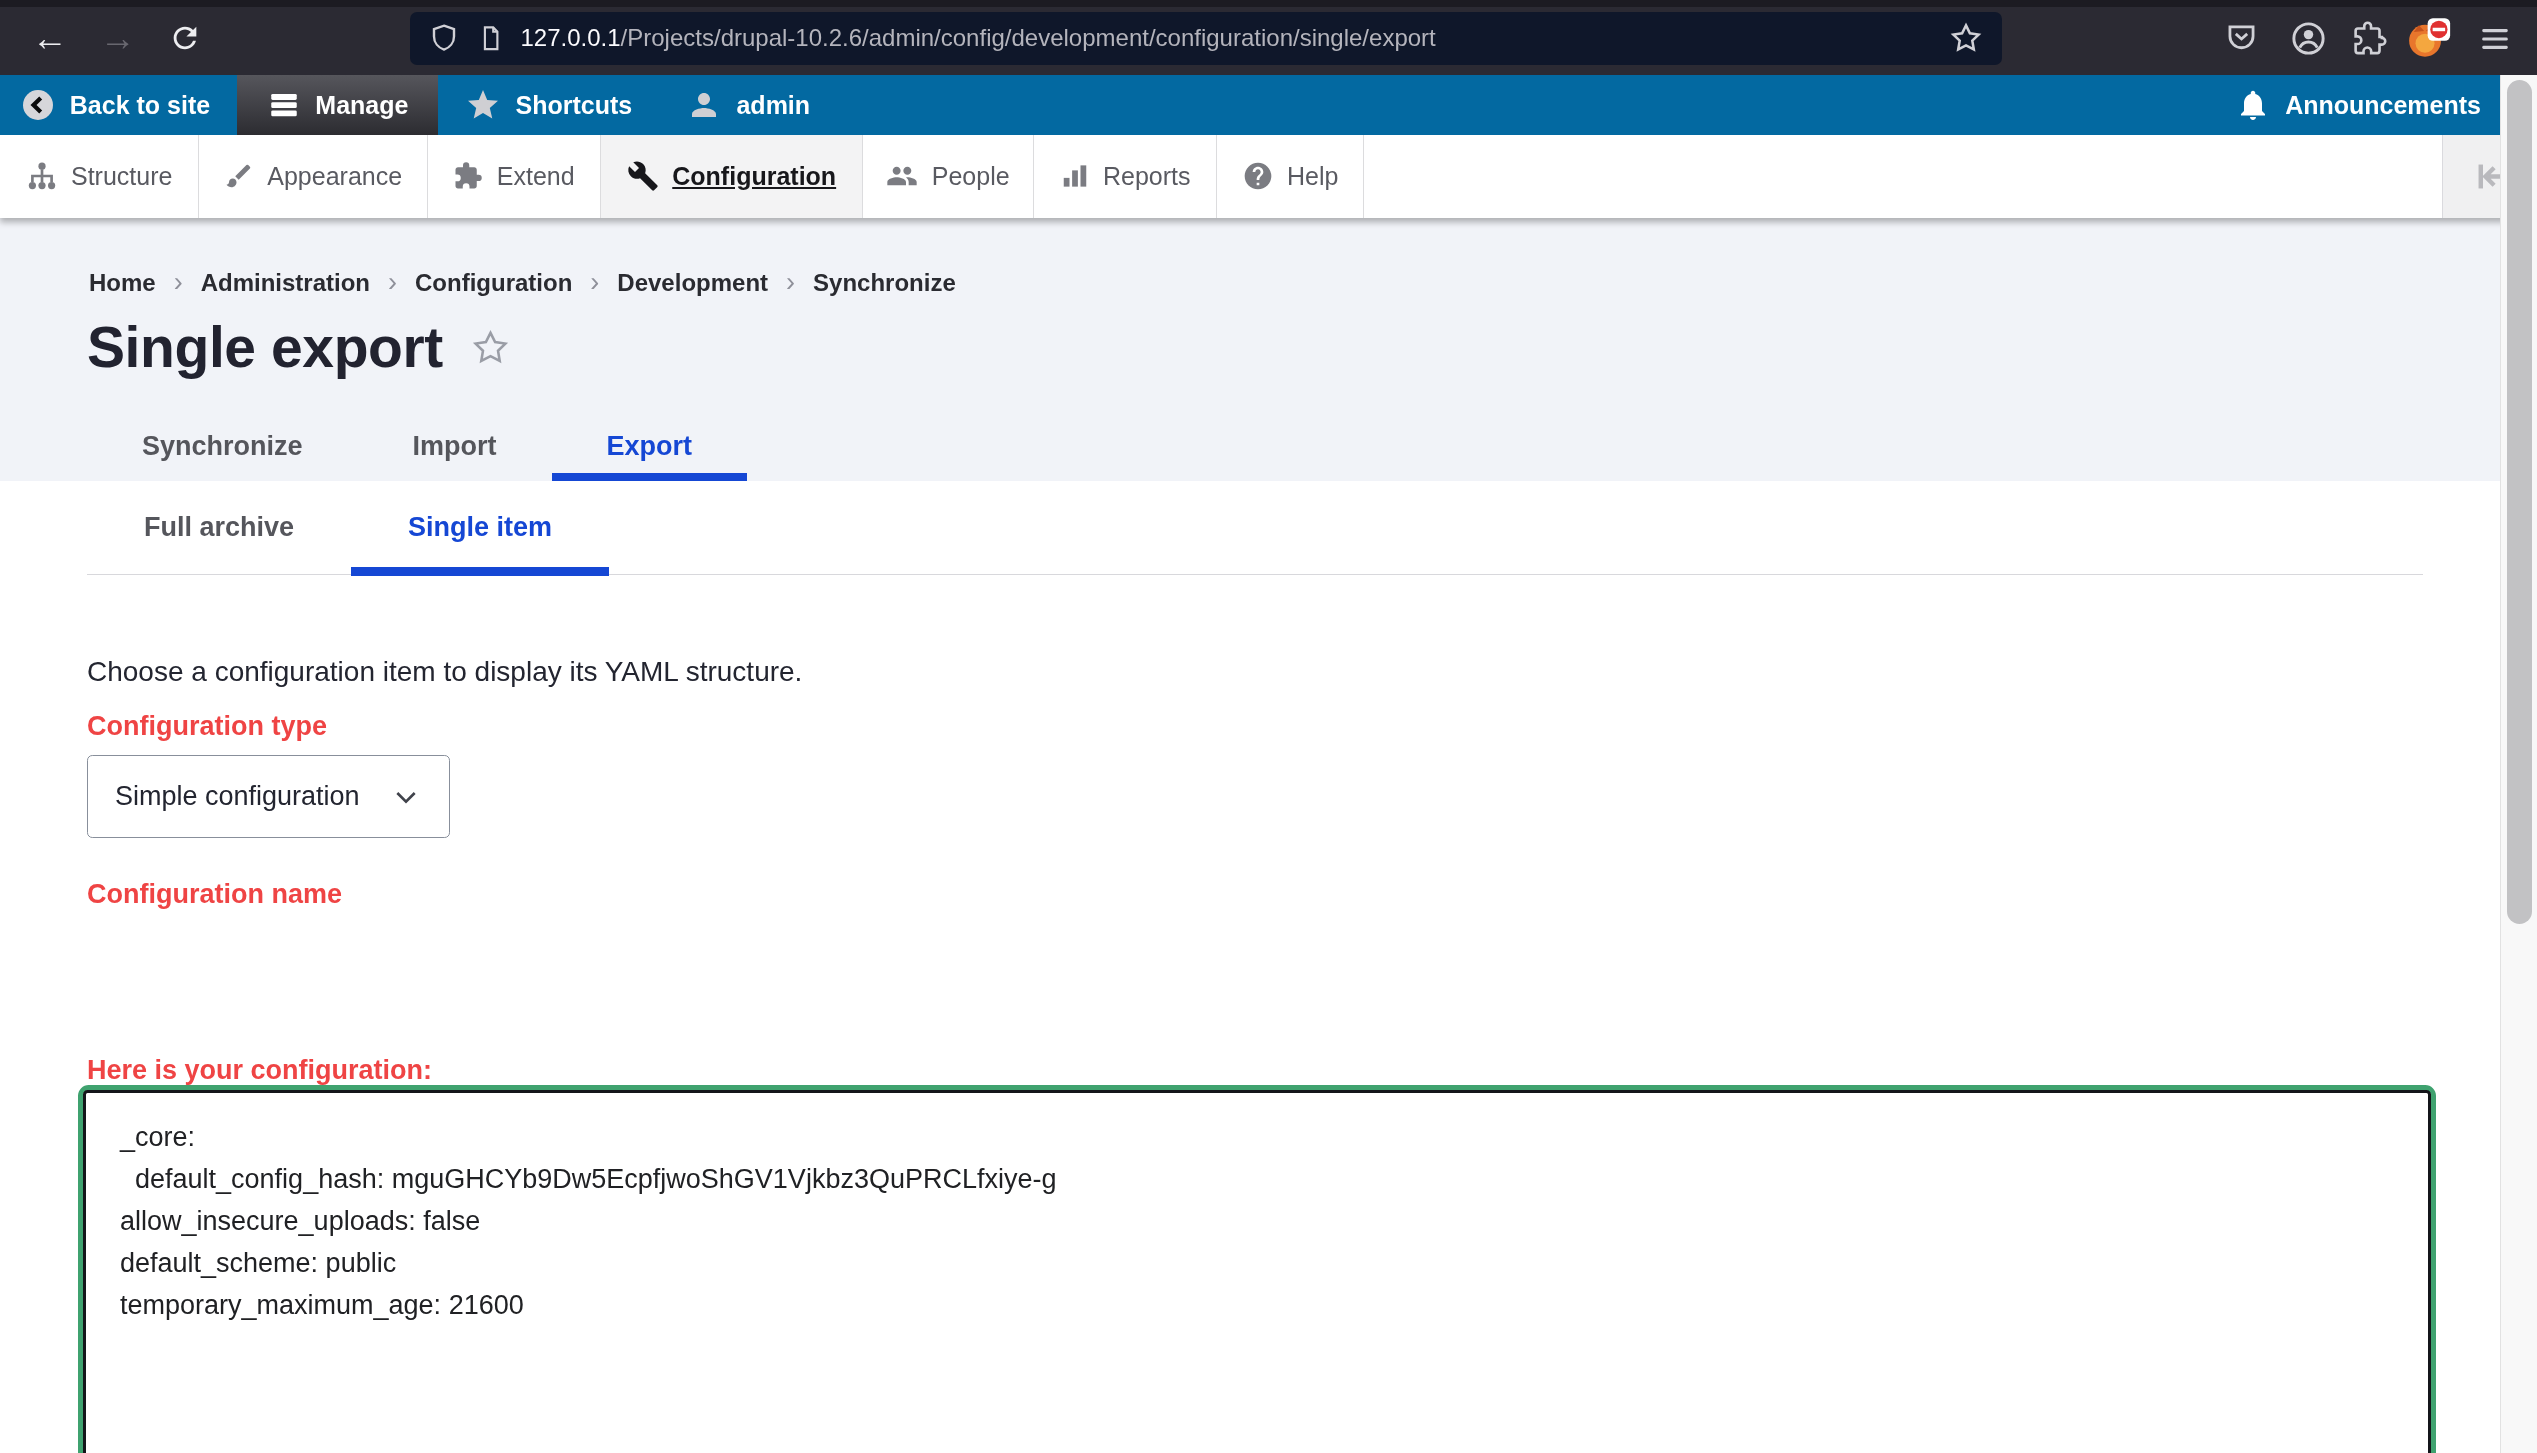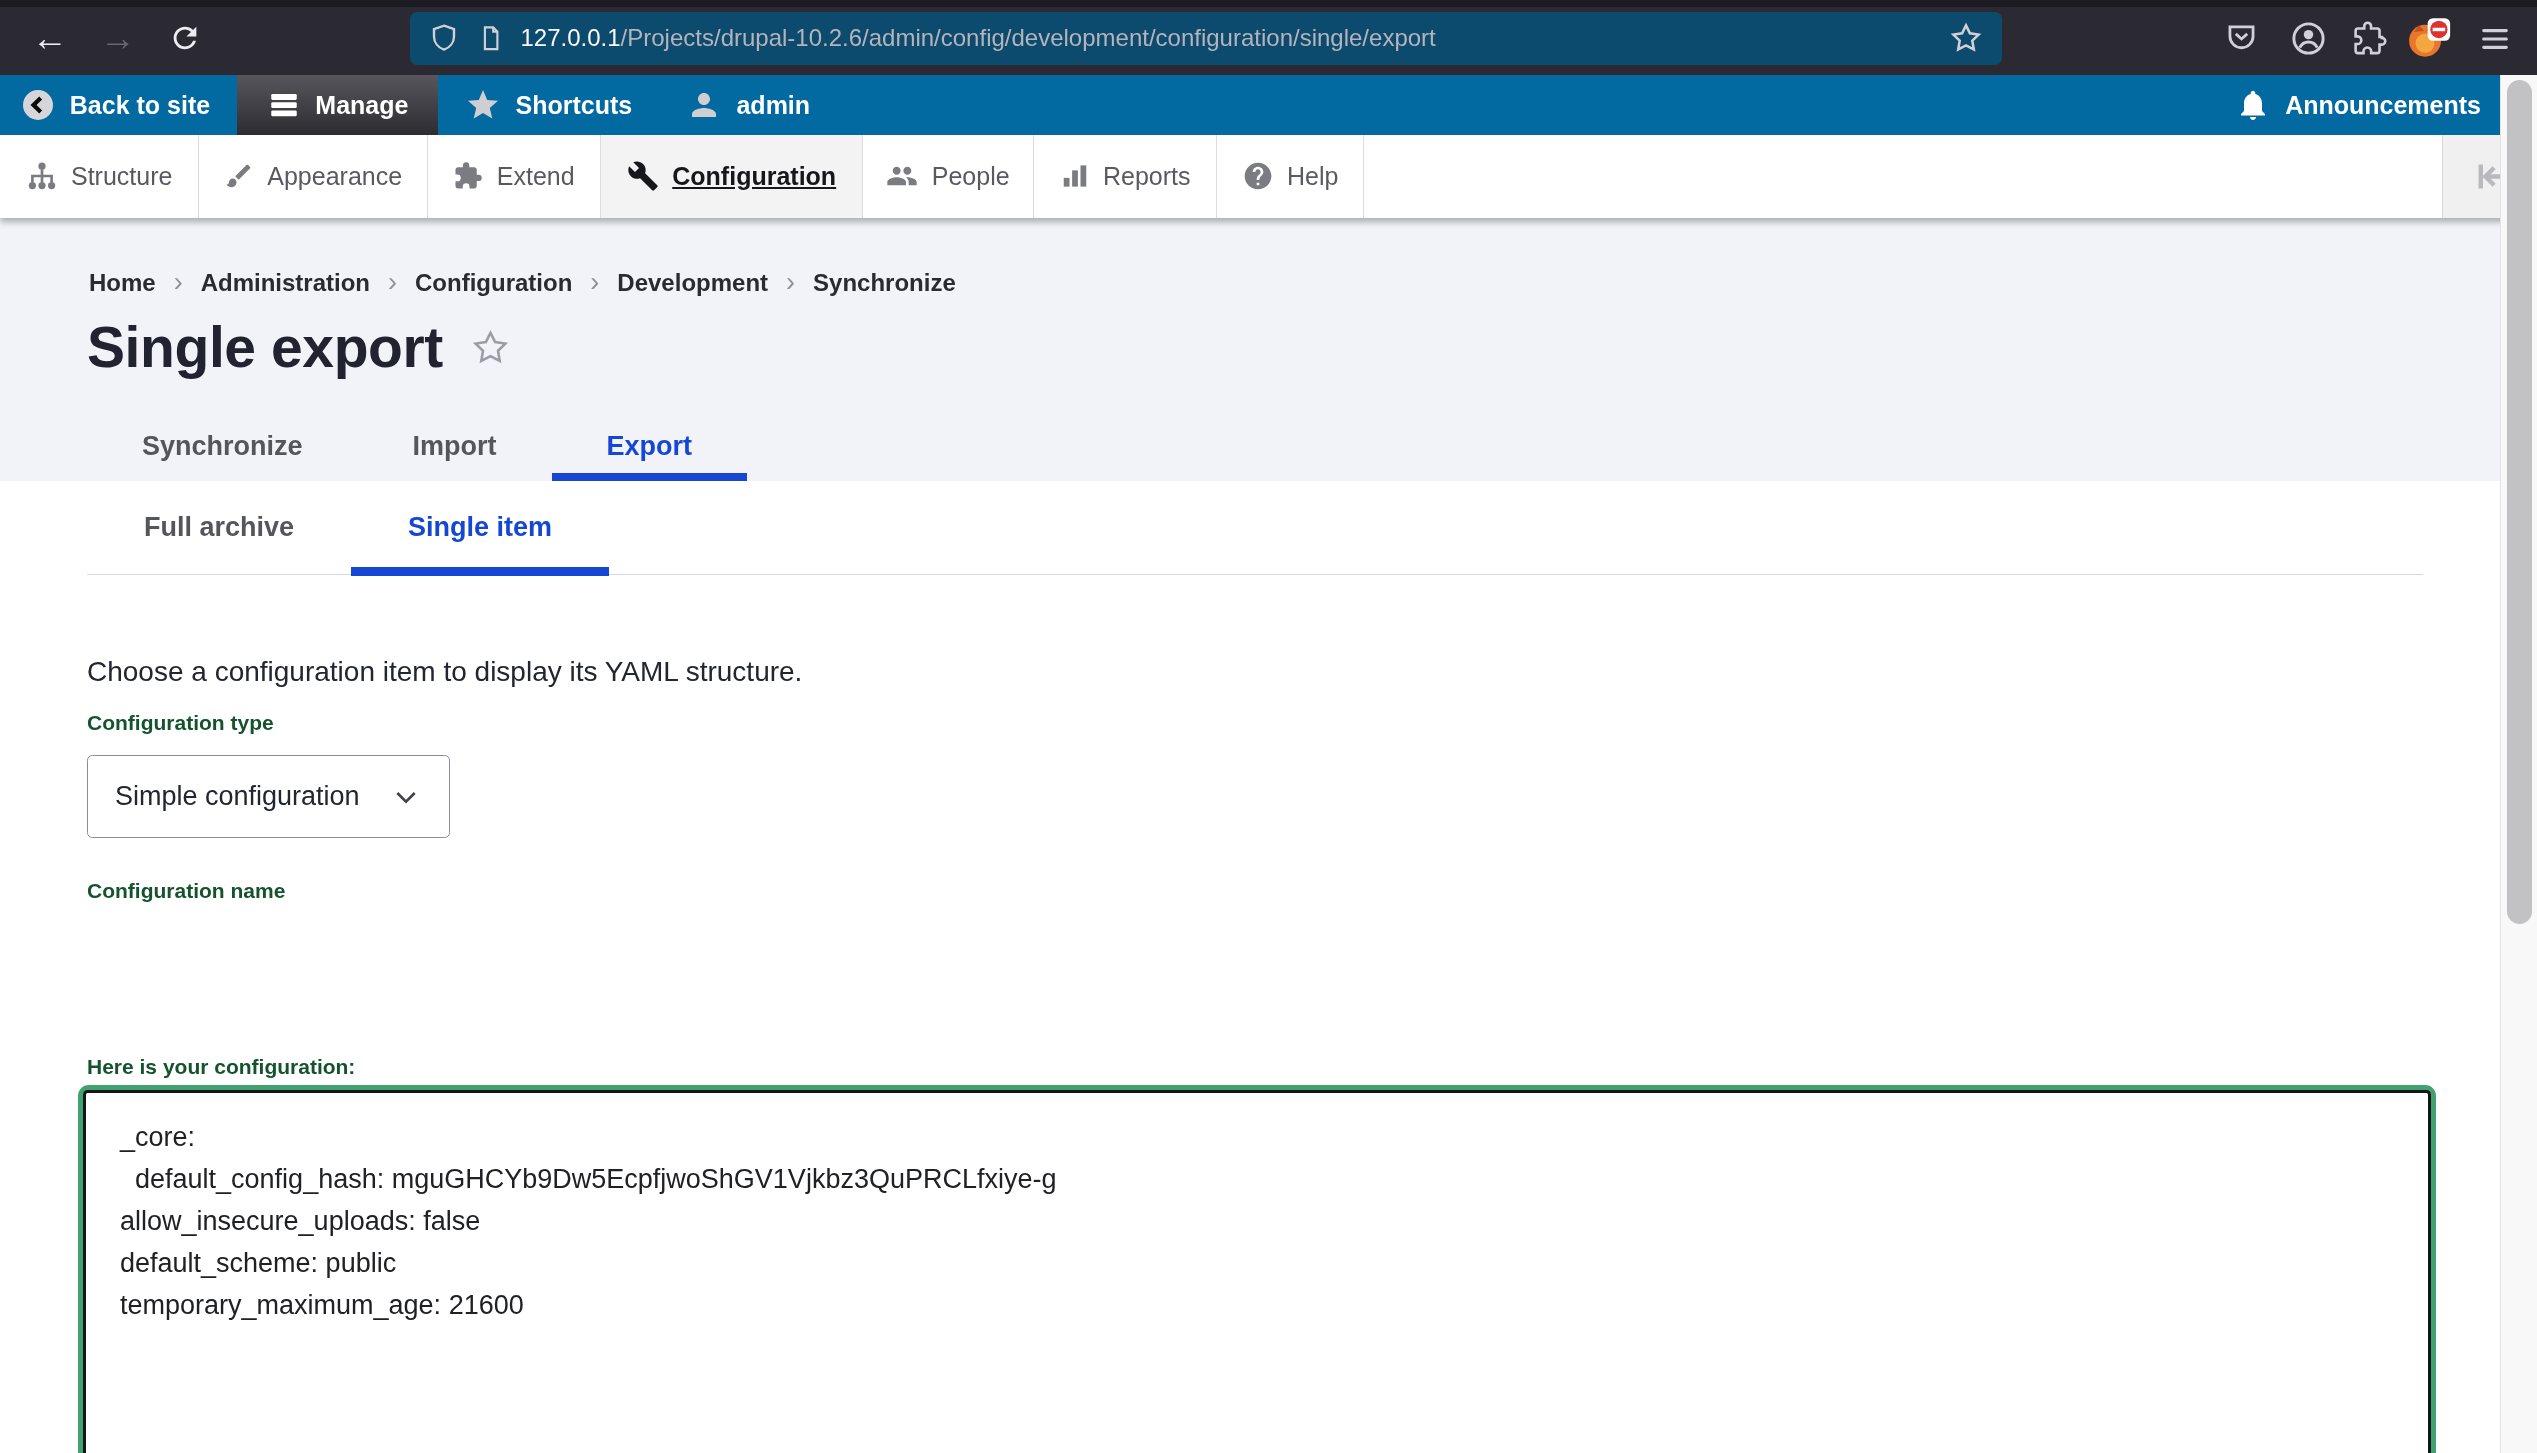--- a/index.html
+++ b/index.html
@@ -5,21 +5,21 @@
   * { margin:0; padding:0; box-sizing:border-box; }
   html,body { width:2538px; height:1453px; overflow:hidden; background:#fff;
               font-family:"Liberation Sans", sans-serif; }
 
   
   .browser { position:absolute; top:0; left:0; width:2538px; height:75px; background:#2b2a33; z-index:40; }
   .tabstrip-edge { position:absolute; top:0; left:0; width:2538px; height:7.1px; background:#1c1b22; }
   .nav-btn { position:absolute; top:12.5px; width:50px; height:50px; display:flex; align-items:center;
              justify-content:center; color:#ededf0; font-size:36px; border-radius:7.1px; }
   .nav-btn.dim { color:#68676f; }
-  .urlbar { position:absolute; top:11.6px; left:410px; width:1592px; height:53px; background:#0c4a6e;
+  .urlbar { position:absolute; top:11.6px; left:410px; width:1592px; height:53px; background:#0f172a;
             border-radius:7.1px; display:flex; align-items:center; padding:0 18px; }
   .urlbar .u-icon { flex:0 0 auto; margin-right:16px; display:flex; }
   .url-text { font-size:24px; color:#b4b4bc; white-space:nowrap; overflow:hidden; }
   .url-text .domain { color:#fbfbfe; }
   .url-star { margin-left:auto; display:flex; }
   .chrome-icon { position:absolute; top:16px; width:45px; height:45px; display:flex; align-items:center; justify-content:center; }
 
   
   .admin-toolbar { position:absolute; top:75px; left:0; width:2538px; height:60px; background:#0369a1;
                    display:flex; align-items:stretch; z-index:30; }
@@ -55,21 +55,21 @@
 
   
   .content { position:absolute; top:481px; left:0; width:2538px; height:972px; background:#fff; }
   .subtabs { position:absolute; top:0; left:87px; width:2336px; height:94px; border-bottom:1.8px solid #d8d8dc; display:flex; }
   .subtab { position:relative; padding:0 57px; display:flex; align-items:center; font-size:27px; font-weight:600; color:#55565c; }
   .subtab.active { color:#1547d4; }
   .subtab.active::after { content:""; position:absolute; left:0; right:0; bottom:-1.8px; height:9px; background:#1547d4; }
 
   .intro { position:absolute; top:175px; left:87px; font-size:28px; color:#232530; }
 
-  .field-label { position:absolute; left:87px; font-size:21px; font-weight:700; color:#14532d; }
+  .field-label { position:absolute; left:87px; font-size:27px; font-weight:700; color:#ef4444; }
   .select { position:absolute; left:87px; background:#fff; border:1.8px solid #888f9b; border-radius:5.3px;
             display:flex; align-items:center; padding:0 27px; font-size:27px; color:#232530; }
   .select .chev { margin-left:auto; display:flex; }
   #select-type  { top:274px; width:363px; height:83px; }
   #select-name  { top:443px; width:584px; height:80px; }
   #label-type   { top:230px; }
   #label-name   { top:398px; }
   #label-output { top:574px; }
 
   .yaml-wrap { position:absolute; top:604px; left:78px; width:2358px; height:588px;

